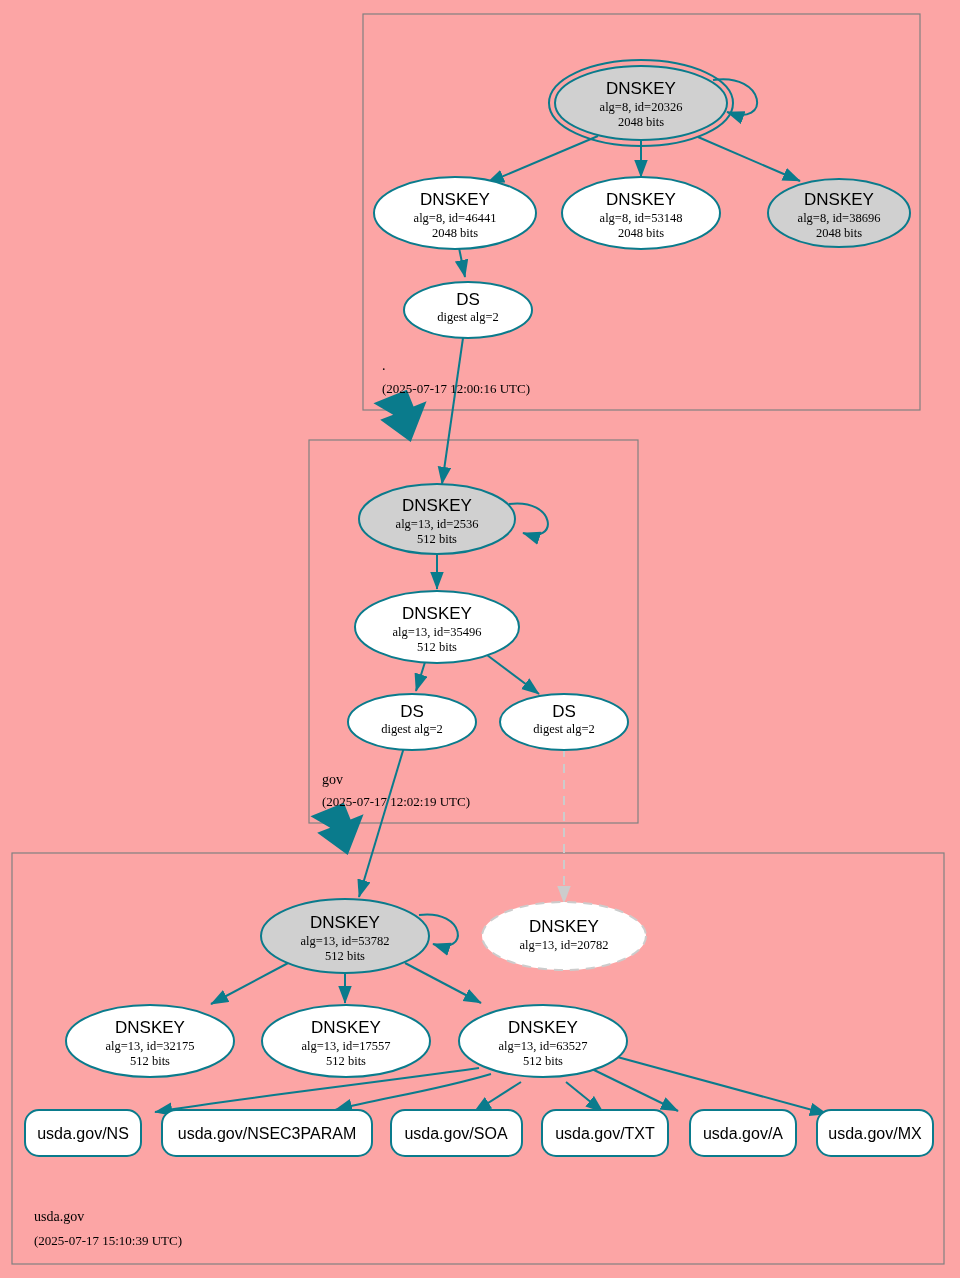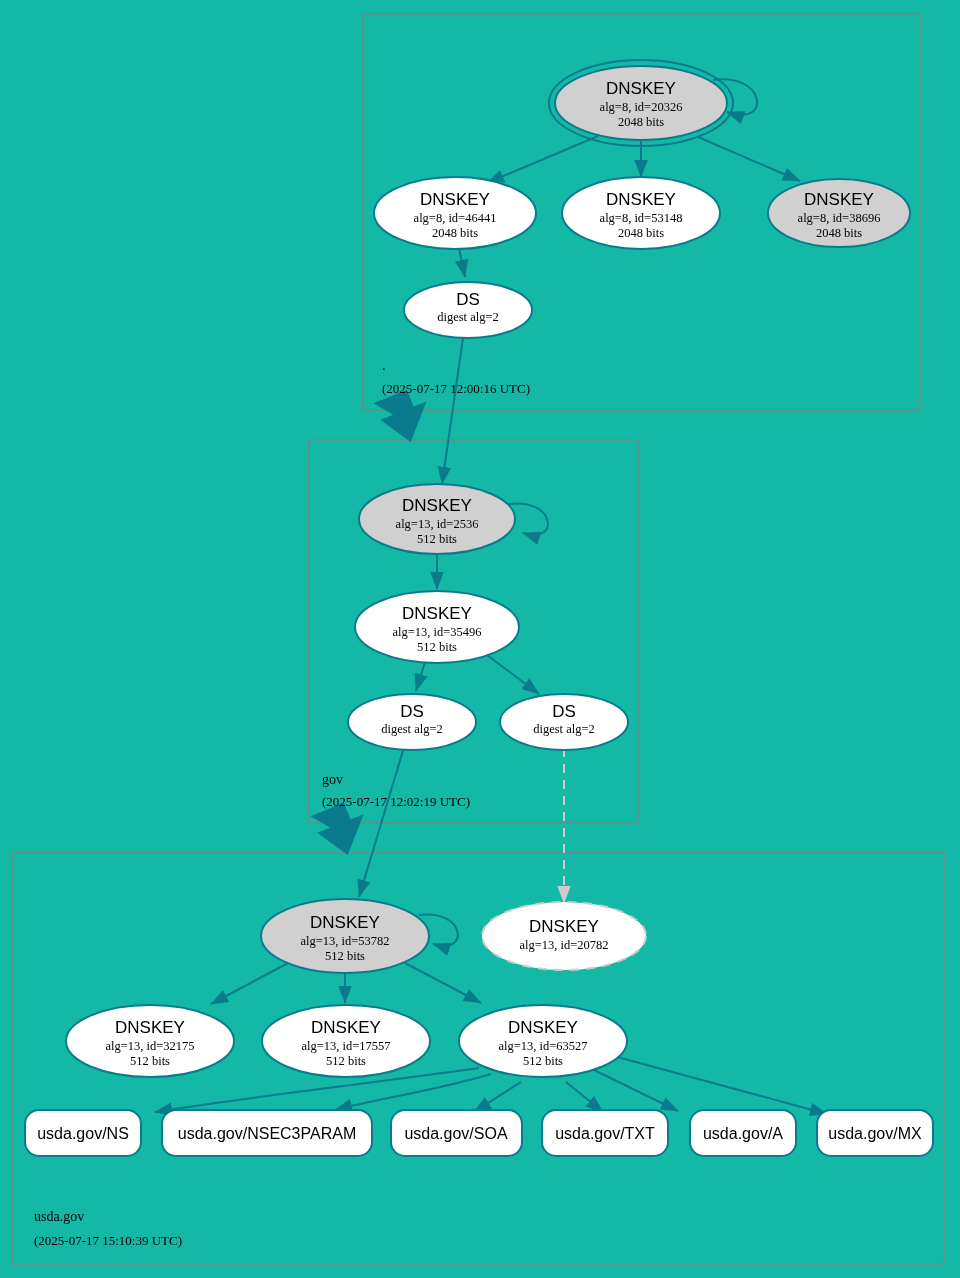--- a/index.html
+++ b/index.html
@@ -1,16 +1,16 @@
 <!DOCTYPE html>
 <html><head>
 <meta charset="utf-8">
 <style>
   html,body{margin:0;padding:0;background:#ffffff;}
-  #page{position:relative;width:960px;height:1278px;background:#14b8a6;
+  #page{position:relative;width:960px;height:1278px;background:#fca5a5;
         font-family:"Liberation Sans",sans-serif;overflow:hidden;}
   svg{display:block;}
   .zone-box{fill:none;stroke:#808080;stroke-width:1.2;}
   .node-ell{stroke:#0a7b8c;stroke-width:2;}
   .node-ell.secure{fill:#ffffff;}
   .node-ell.trust{fill:#d0d0d0;}
   .node-ell.insec{fill:#ffffff;stroke:#cccccc;stroke-width:2;stroke-dasharray:9 7;}
   .node-outer{fill:none;stroke:#0a7b8c;stroke-width:2;}
   .rrset-box{fill:#ffffff;stroke:#0a7b8c;stroke-width:2;}
   .edge{fill:none;stroke:#0a7b8c;stroke-width:2;}

